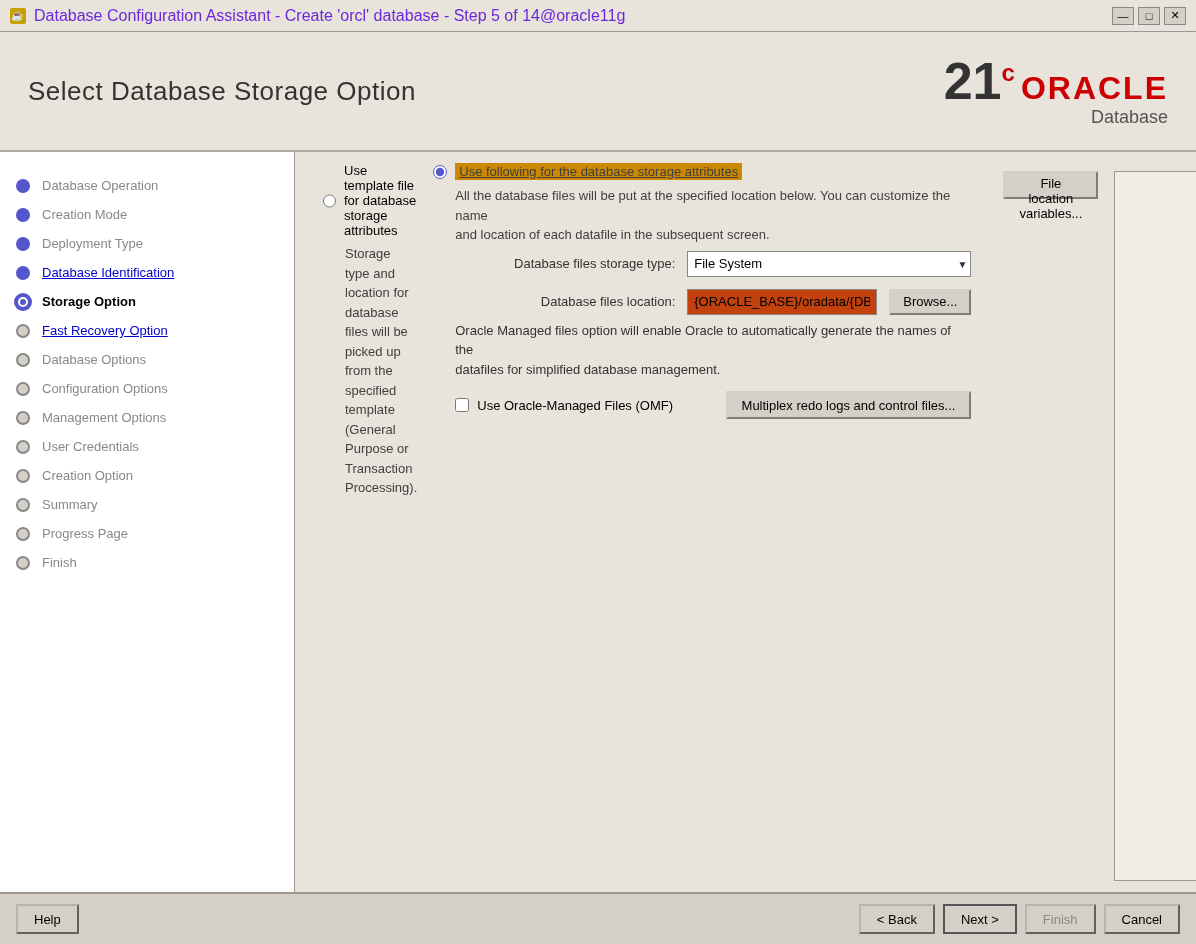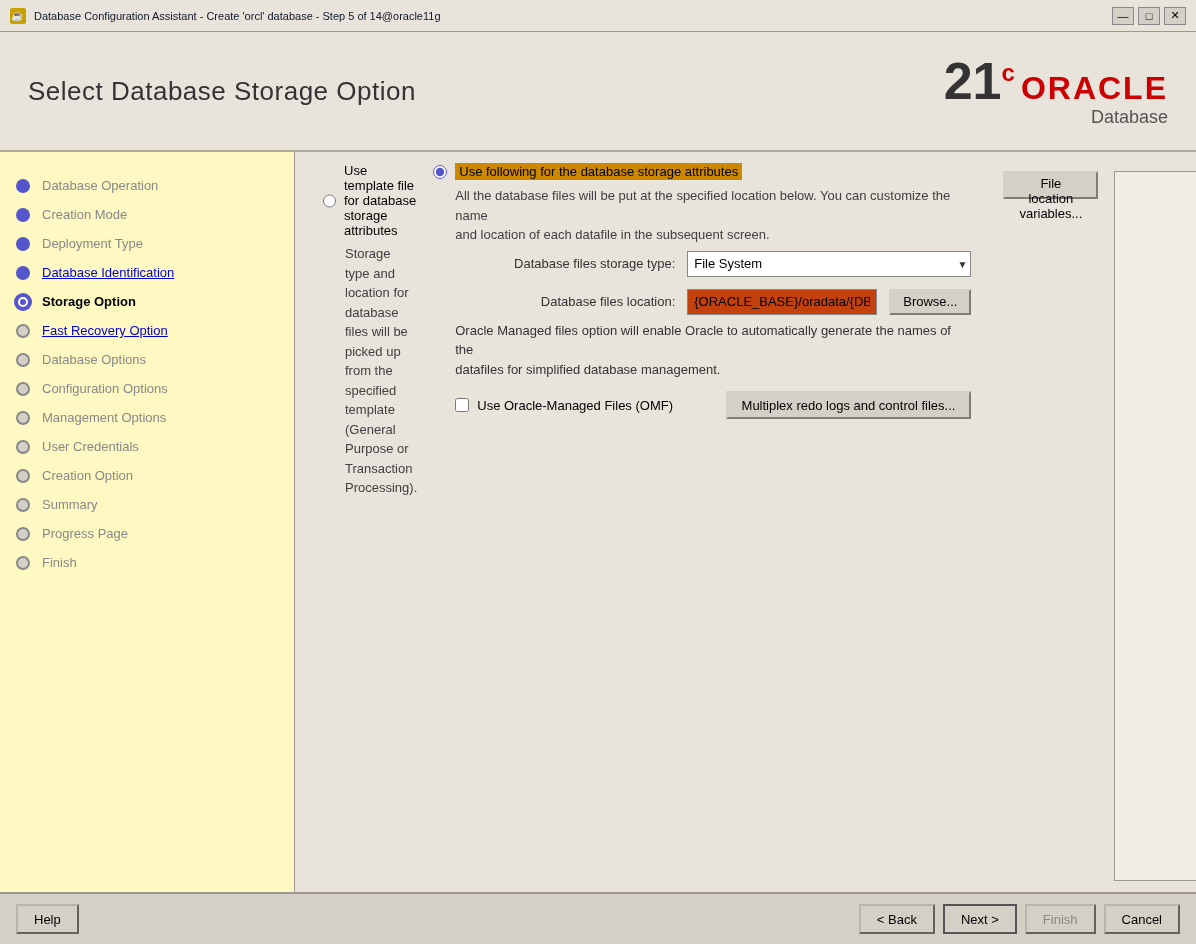--- a/index.html
+++ b/index.html
@@ -34,22 +34,22 @@
       height: 16px;
       background: #c8a000;
       border-radius: 2px;
       display: flex;
       align-items: center;
       justify-content: center;
       font-size: 10px;
       color: white;
     }
     .title-bar-title {
-      font-size: 11px;
-      color: #0f172a;
+      font-size: 16px;
+      color: #6d28d9;
     }
     .title-bar-controls {
       display: flex;
       gap: 4px;
     }
     .title-bar-btn {
       width: 22px;
       height: 18px;
       border: 1px solid #888;
       background: #d4d0c8;
@@ -120,21 +120,21 @@
     
     .content-area {
       flex: 1;
       display: flex;
       overflow: hidden;
     }
 
     
     .sidebar {
       width: 295px;
-      background: #fef9c3;
+      background: #ffffff;
       border-right: 1px solid #a09890;
       padding: 20px 0;
       display: flex;
       flex-direction: column;
       gap: 2px;
     }
     .sidebar-item {
       display: flex;
       align-items: center;
       gap: 12px;
@@ -205,21 +205,22 @@
       height: 14px;
       accent-color: #5555cc;
       cursor: pointer;
     }
     .radio-text {
       font-size: 13px;
     }
     .radio-text.highlighted {
       background: #cc8800;
       padding: 1px 4px;
-      color: #000000;
+      color: #404040;
+      text-decoration: underline;
     }
     .radio-description {
       margin-left: 22px;
       color: #404040;
       font-size: 13px;
       line-height: 1.5;
     }
 
     
     .form-section {

